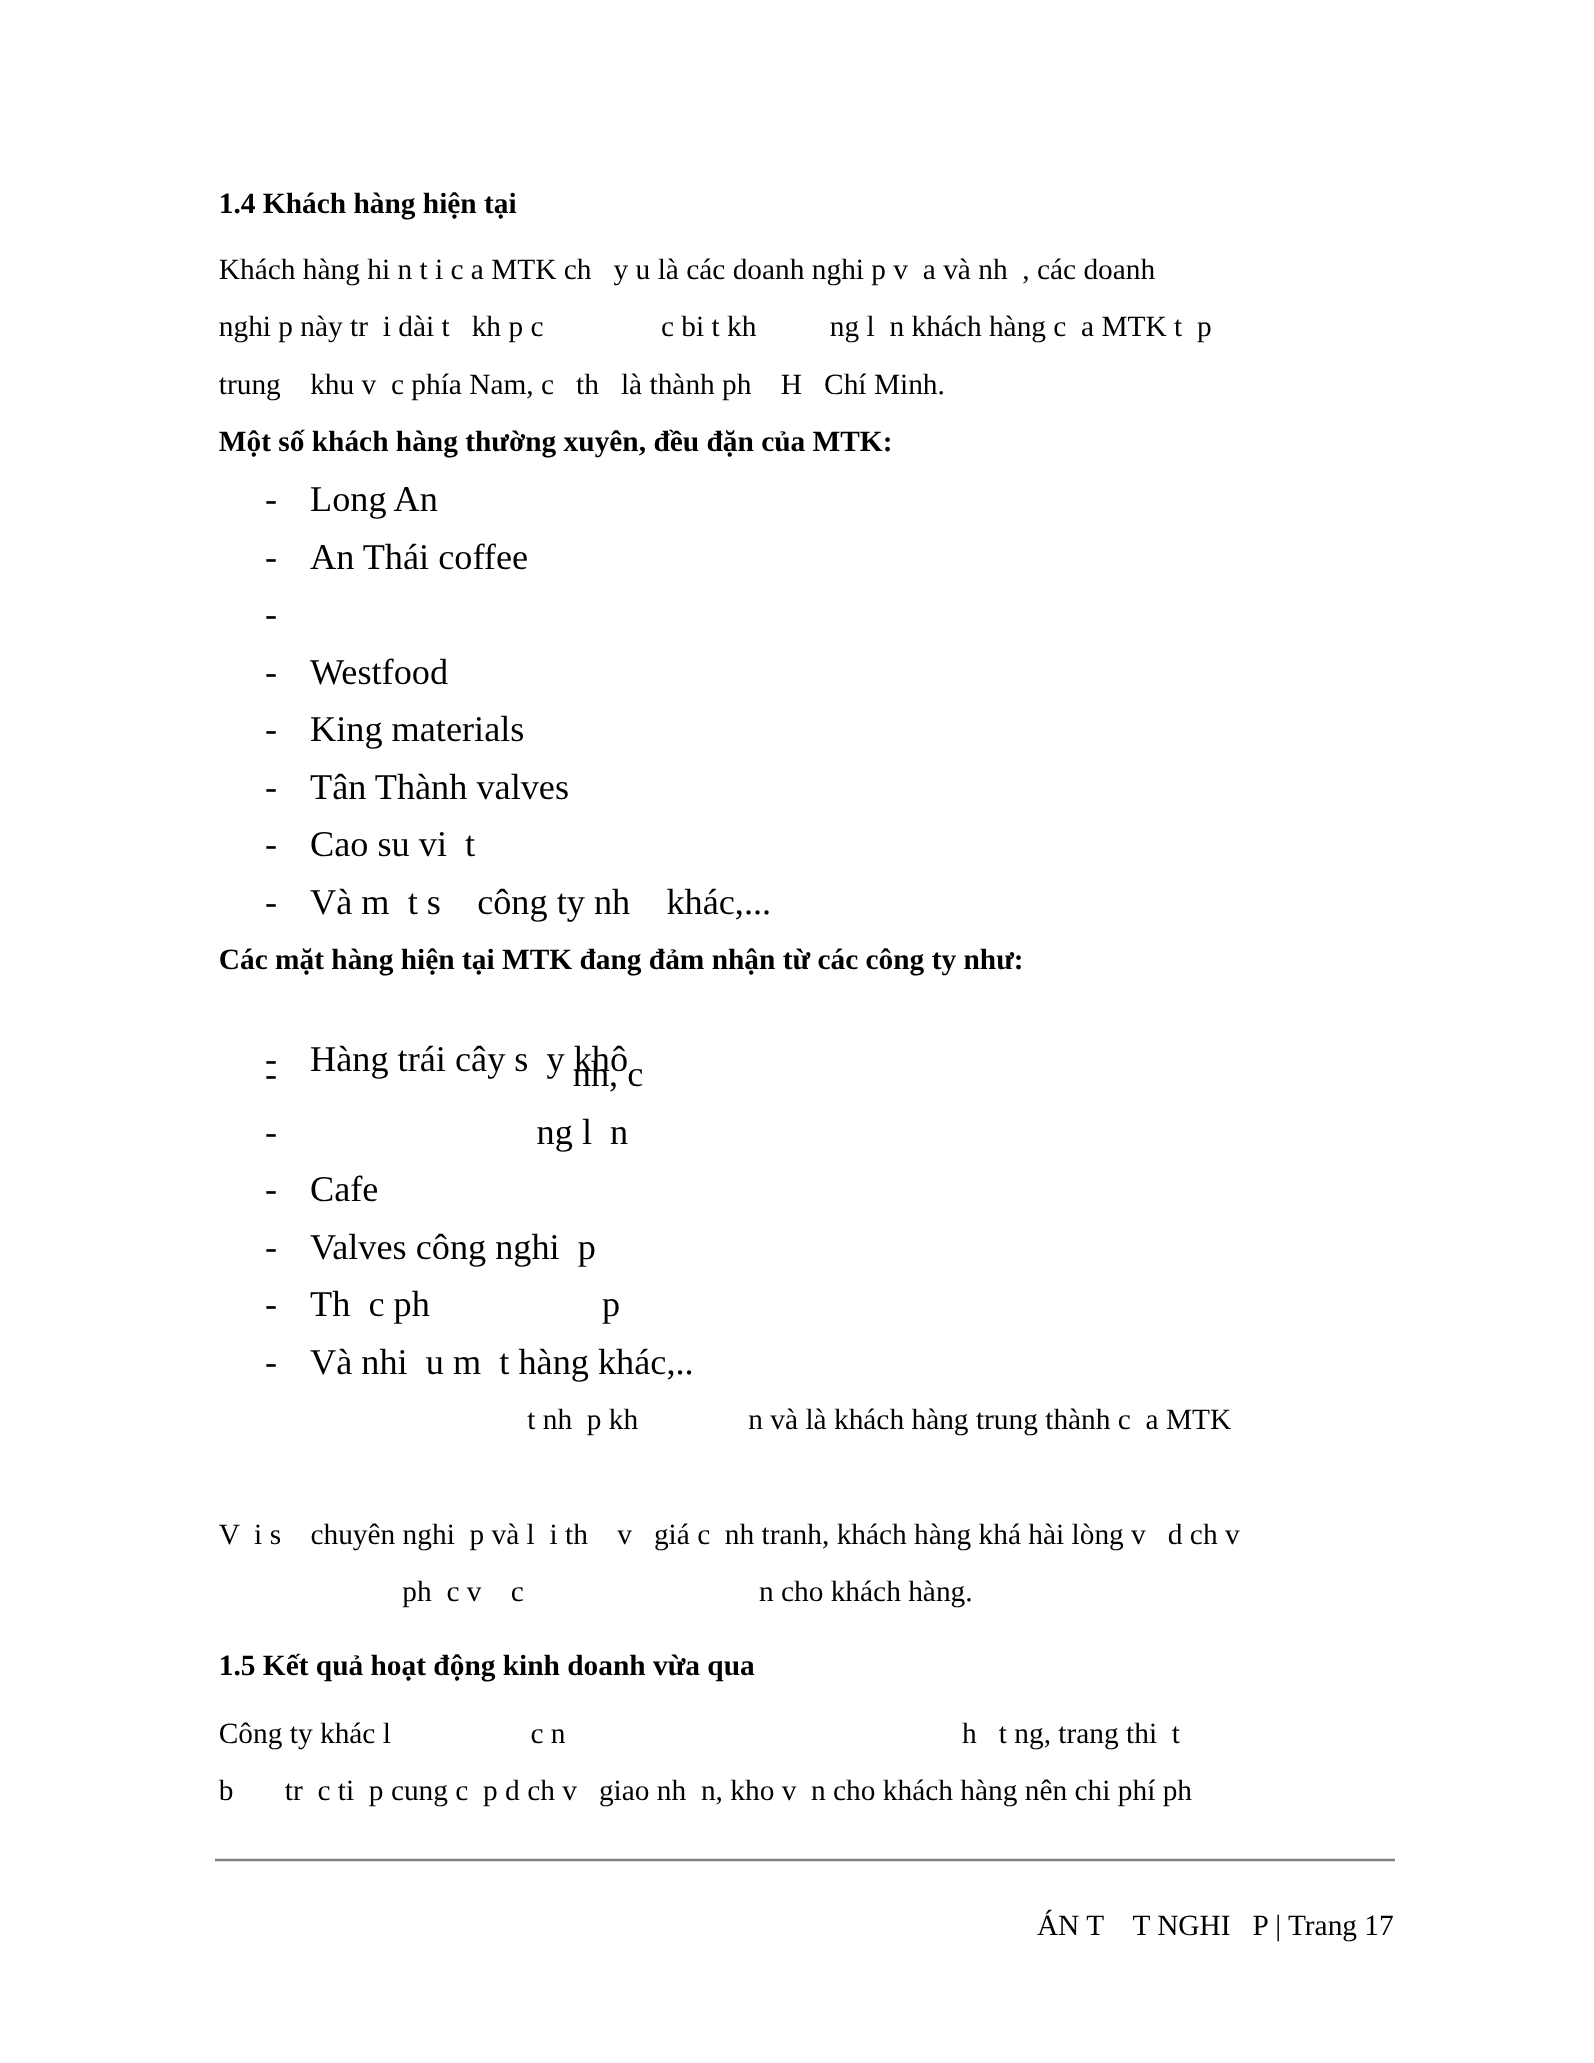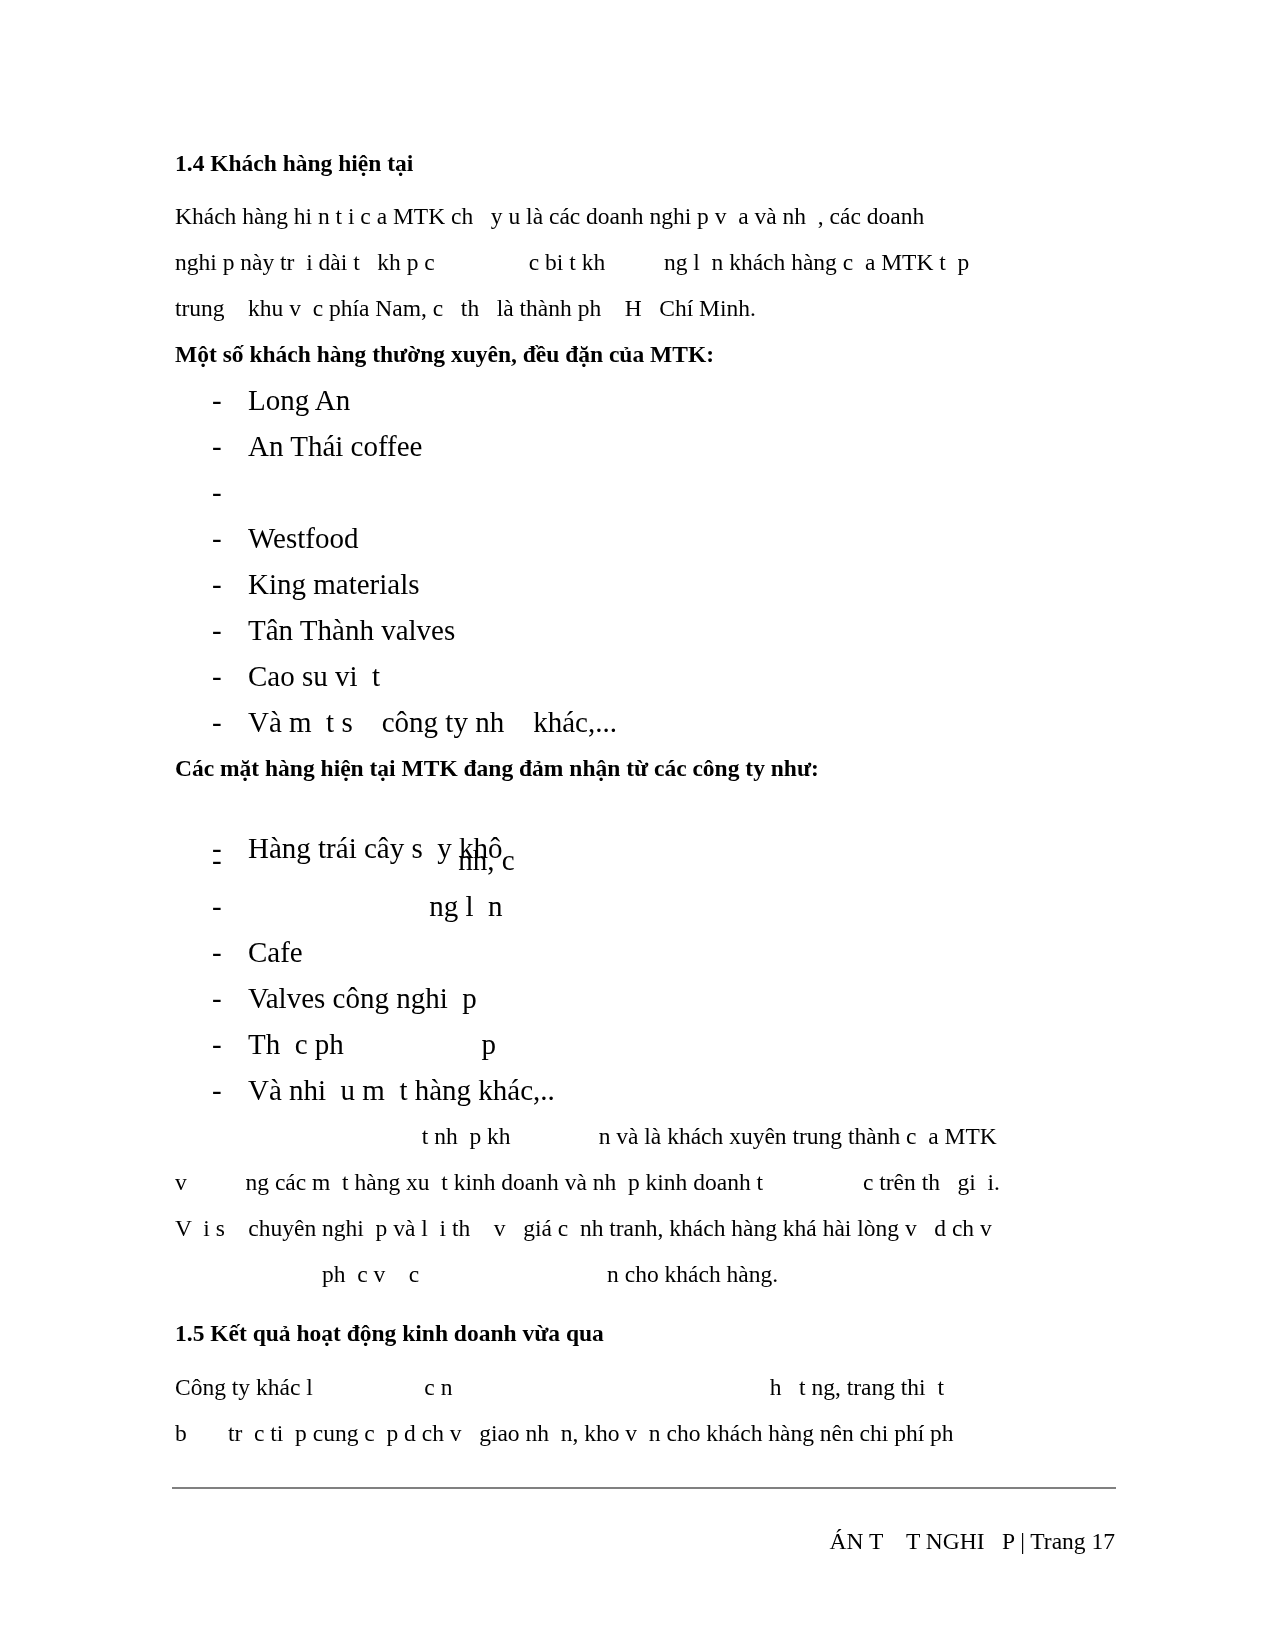--- a/index.html
+++ b/index.html
@@ -42,22 +42,21 @@
   <div class="line heading" style="top:753px">Các mặt hàng hiện tại MTK đang đảm nhận từ các công ty như:</div>
 
   <div class="bullet" style="top:833px"><span class="dash">-</span><span>Hàng trái cây s  y khô</span></div>
   <div class="bullet" style="top:845px"><span class="dash">-</span><span>                             nh, c</span></div>
   <div class="bullet" style="top:891px"><span class="dash">-</span><span>                         ng l  n</span></div>
   <div class="bullet" style="top:937px"><span class="dash">-</span><span>Cafe</span></div>
   <div class="bullet" style="top:1029px"><span class="dash">-</span><span>Th  c ph                   p</span></div>
   <div class="bullet" style="top:983px"><span class="dash">-</span><span>Valves công nghi  p</span></div>
   <div class="bullet" style="top:1075px"><span class="dash">-</span><span>Và nhi  u m  t hàng khác,..</span></div>
 
-  <div class="line" style="top:1121px">                                          t nh  p kh               n và là khách xuyên trung thành c  a MTK</div>
-  <div class="line" style="top:1167px">v          ng các m  t hàng xu  t kinh doanh và nh  p kinh doanh t                 c trên th   gi  i.</div>
+  <div class="line" style="top:1121px">                                          t nh  p kh               n và là khách hàng trung thành c  a MTK</div>
   <div class="line" style="top:1213px">V  i s    chuyên nghi  p và l  i th    v   giá c  nh tranh, khách hàng khá hài lòng v   d ch v</div>
   <div class="line" style="top:1259px">                         ph  c v    c                                n cho khách hàng.</div>
 
   <div class="line heading" style="top:1318px">1.5 Kết quả hoạt động kinh doanh vừa qua</div>
 
   <div class="line" style="top:1372px">Công ty khác l                   c n                                                      h   t ng, trang thi  t</div>
   <div class="line" style="top:1418px">b       tr  c ti  p cung c  p d ch v   giao nh  n, kho v  n cho khách hàng nên chi phí ph</div>
 
   <div class="rule"></div>
 

